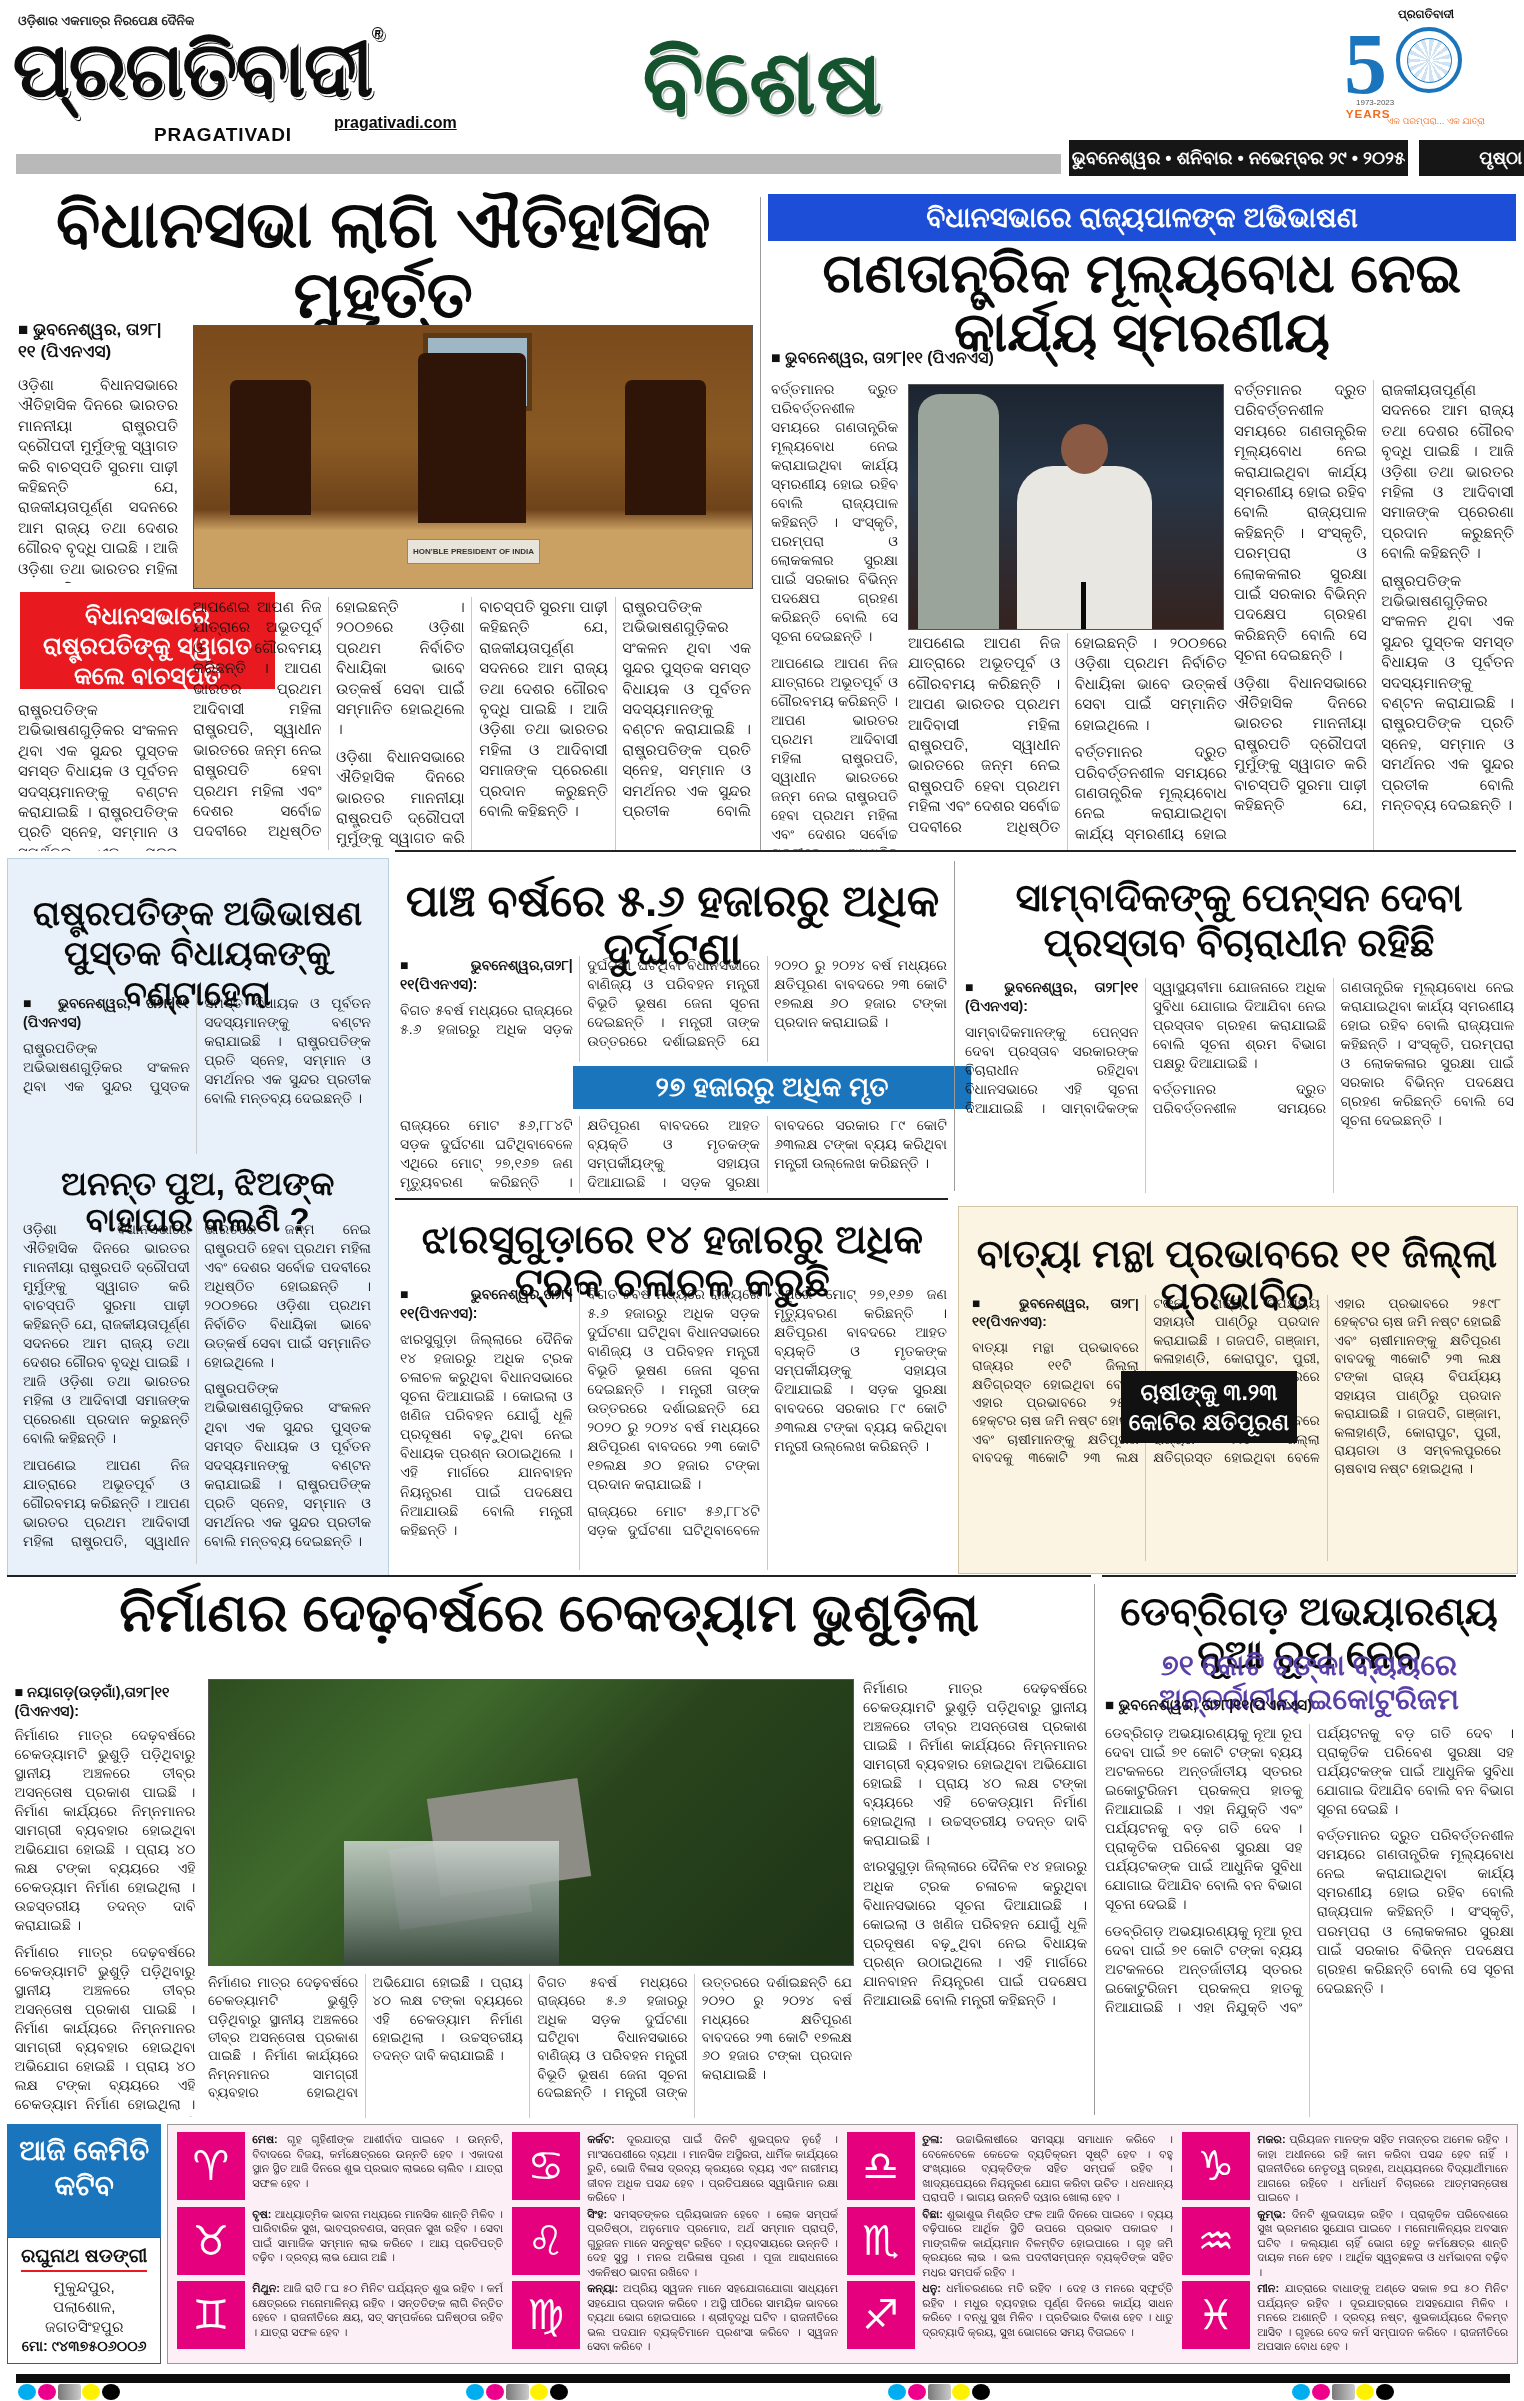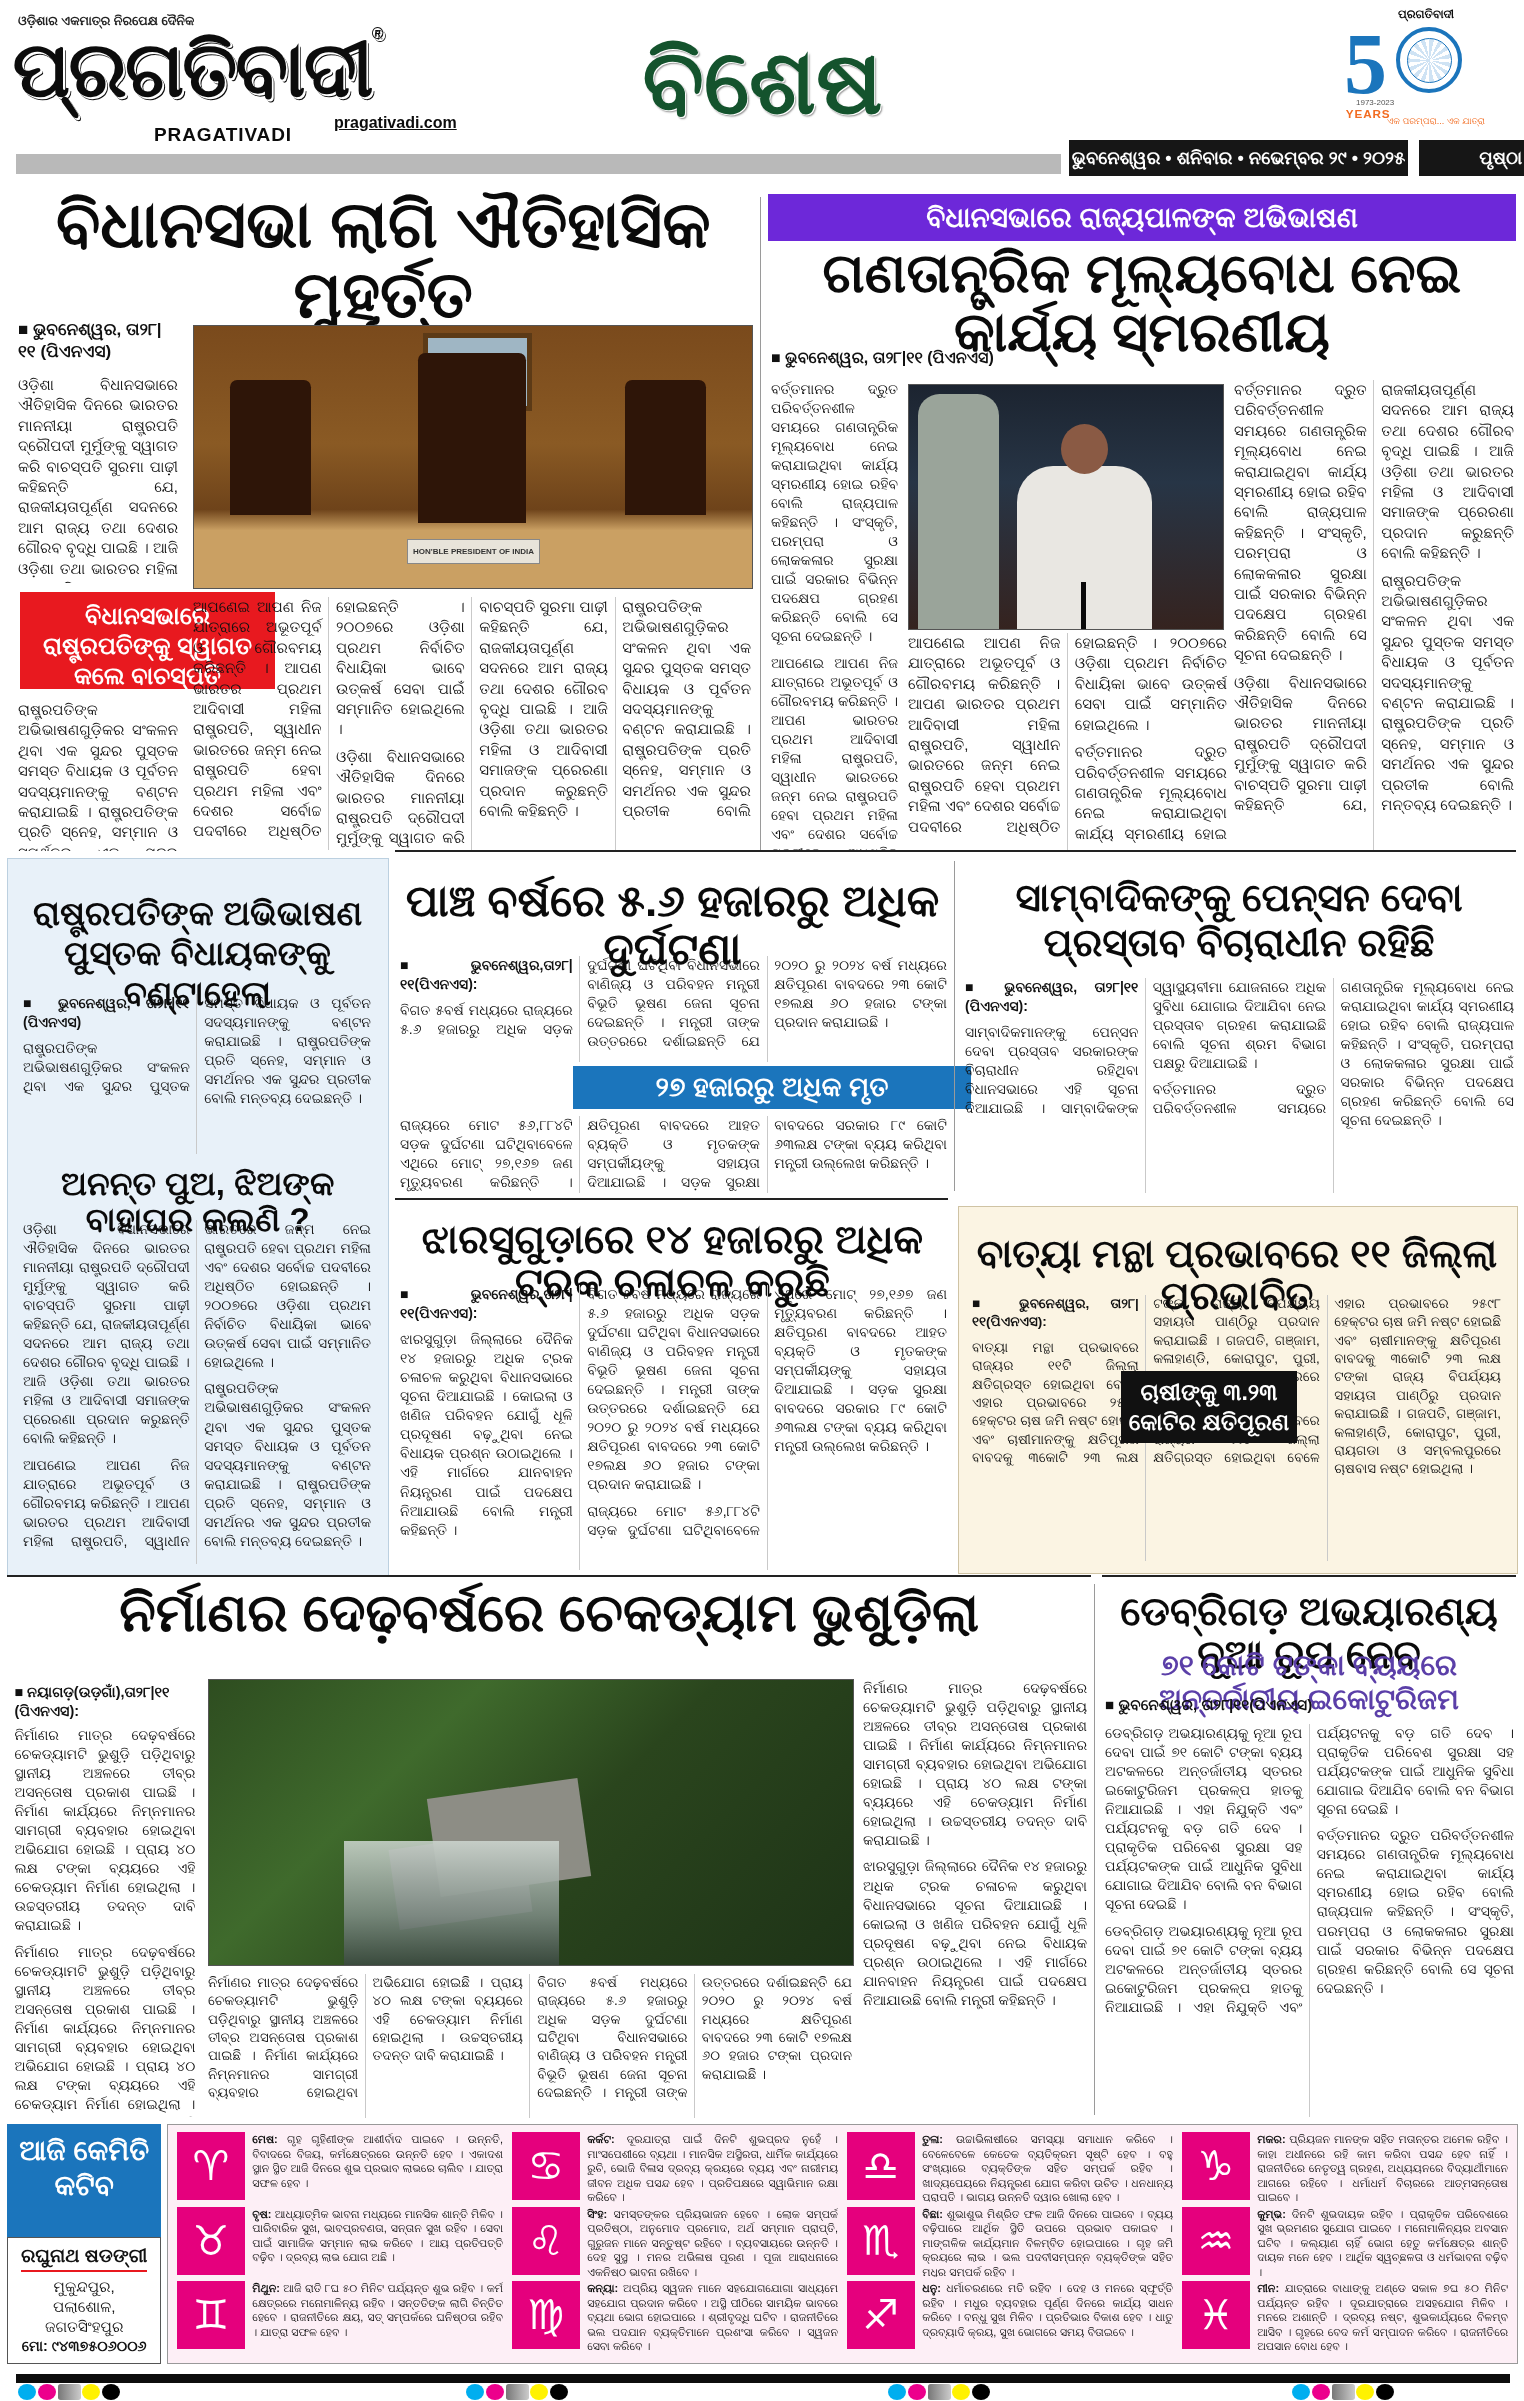--- a/index.html
+++ b/index.html
@@ -50,21 +50,21 @@
       border:0.9px solid #555;}
   .chair{position:absolute;background:#2e1508;border-radius:7.2px 7.2px 0 0;}
   .frame{position:absolute;left:229px;top:7.2px;width:99px;height:68px;background:#9fb6c4;border:5.4px solid #5c3a16;}
   .plate{position:absolute;left:213px;top:213px;width:131px;height:23px;background:#e8e4da;border:0.9px solid #888;
       font-size:8px;font-weight:bold;color:#333;text-align:center;line-height:23px;}
   .redbox{left:20px;top:592px;width:255px;height:97px;background:#e8191f;color:#fff;font-weight:bold;
       font-size:24px;text-align:center;line-height:1.25;padding-top:9px;box-sizing:border-box;}
   .body-main{left:193px;top:597px;width:558px;height:253px;}
   .colL2-main{left:18px;top:700px;width:160px;height:151px;}
   
-  .kicker{left:768px;top:194px;width:748px;height:47px;background:#6d28d9;color:#fff;font-weight:bold;
+  .kicker{left:768px;top:194px;width:748px;height:47px;background:#1d4ed8;color:#fff;font-weight:bold;
       font-size:28px;text-align:center;line-height:47px;}
   .hl-right{left:768px;top:244px;width:748px;font-size:55px;text-align:center;}
   .byline-right{left:771px;top:348px;width:287px;font-size:16px;}
   .photo-governor{left:908px;top:384px;width:314px;height:244px;border:0.9px solid #555;
       background:linear-gradient(180deg,#1c2430 0%,#273546 40%,#35231f 100%);}
   .gov-shirt{position:absolute;left:108px;top:81px;width:135px;height:163px;background:#e9e7e2;border-radius:36px 36px 0 0;}
   .gov-head{position:absolute;left:152px;top:39px;width:47px;height:50px;background:#8a5a44;border-radius:50%;}
   .gov-officer{position:absolute;left:9px;top:9px;width:81px;height:235px;background:#9aa49a;border-radius:21.5px 21.5px 0 0;}
   .gov-mic{position:absolute;left:172px;top:197px;width:5.4px;height:47px;background:#0a0a0a;}
   .colA-right{left:771px;top:380px;width:127px;height:470px;}

